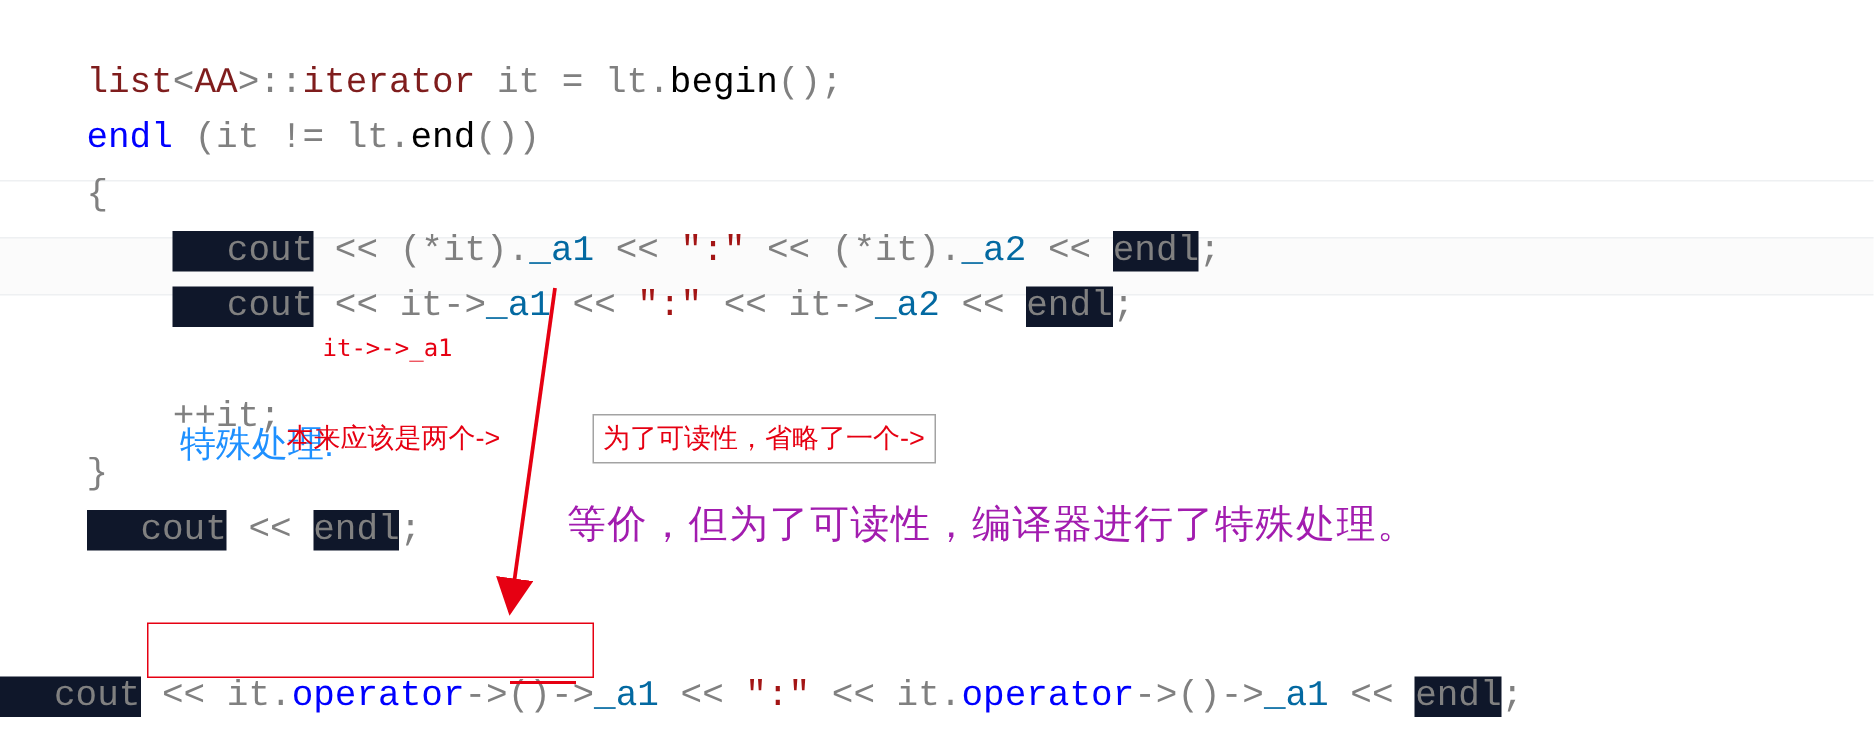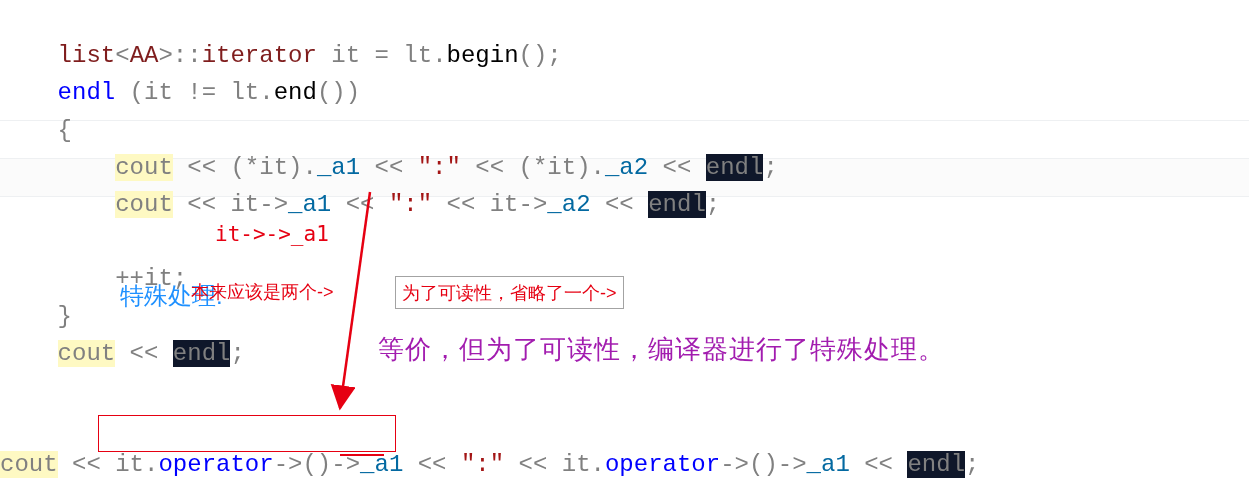--- a/index.html
+++ b/index.html
@@ -20,25 +20,25 @@
     left: 0;
     white-space: pre;
     line-height: 1.55;
   }
   .tok-keyword { color: #0000ff; }
   .tok-type    { color: #7f1d1d; }
   .tok-ident   { color: #000000; }
   .tok-str     { color: #a31515; }
   .tok-member  { color: #0369a1; }
   .tok-text    { color: #808080; }
-  .hl-olive { background: #fef9c3; }
+  .hl-olive { background: #0f172a; padding-left: 36px; }
   .hl-faint { background: #0f172a; }
 
   .red-anno { color: #e60012; font-size: 18px; font-family: "Microsoft YaHei", sans-serif; position:absolute; }
-  .red-anno-small { color: #e60012; font-size: 21px; font-family: Consolas, monospace; position:absolute; }
+  .red-anno-small { color: #e60012; font-size: 16px; font-family: Consolas, monospace; position:absolute; }
   .blue-anno { color: #1e90ff; font-size: 24px; font-family: "Microsoft YaHei", sans-serif; position:absolute; }
   .big-red { color: #a21caf; font-size: 26px; font-family: "Microsoft YaHei", sans-serif; position:absolute; letter-spacing:1px; }
 
   .box-blue { border: 1px solid #a3a3a3; position:absolute; }
   .box-red  { border: 1px solid #e60012; position:absolute; }
 
   svg.arrow { position:absolute; top:0; left:0; pointer-events:none; }
 
   .line-rule { position:absolute; left:0; width:1249px; border-top:1px solid #eef0f2; }
   .subtle-bg { position:absolute; left:0; width:1249px; background:#fbfbfb; }

